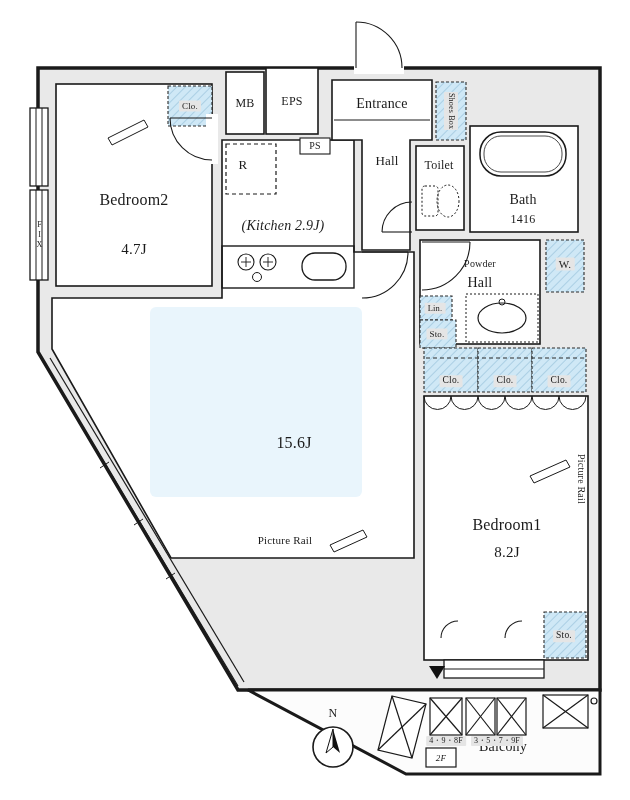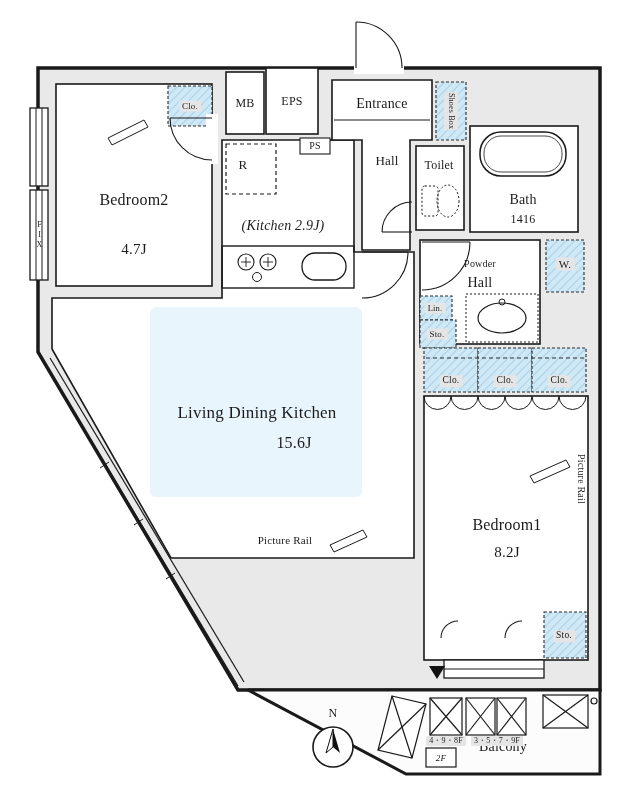--- a/index.html
+++ b/index.html
@@ -181,21 +181,20 @@
   <div class="lbl" style="left:480px;top:264px;font-size:10px;">Powder</div>
   <div class="lbl" style="left:480px;top:283px;font-size:14px;">Hall</div>
   <div class="lbl chip" style="left:565px;top:264px;font-size:11px;">W.</div>
   <div class="lbl chip" style="left:435px;top:308px;font-size:8.5px;">Lin.</div>
   <div class="lbl chip" style="left:437px;top:334px;font-size:9px;">Sto.</div>
 
   <div class="lbl chip" style="left:451px;top:381px;font-size:9.5px;">Clo.</div>
   <div class="lbl chip" style="left:505px;top:381px;font-size:9.5px;">Clo.</div>
   <div class="lbl chip" style="left:559px;top:381px;font-size:9.5px;">Clo.</div>
 
-  <div class="lbl" style="left:257px;top:412px;font-size:17px;">Living Dining Kitchen</div>
   <div class="lbl" style="left:257px;top:443px;font-size:16px;margin-left:37px;">15.6J</div>
   <div class="lbl" style="left:285px;top:540px;font-size:11px;">Picture Rail</div>
 
   <div class="lbl" style="left:507px;top:525px;font-size:16px;">Bedroom1</div>
   <div class="lbl" style="left:507px;top:552px;font-size:15px;">8.2J</div>
   <div class="lbl side" style="left:581px;top:479px;font-size:10px;">Picture Rail</div>
   <div class="lbl chip" style="left:564px;top:636px;font-size:9.5px;">Sto.</div>
 
   <div class="lbl" style="left:503px;top:747px;font-size:14px;">Balcony</div>
   <div class="lbl chip" style="left:446px;top:741px;font-size:8px;">4・9・8F</div>

